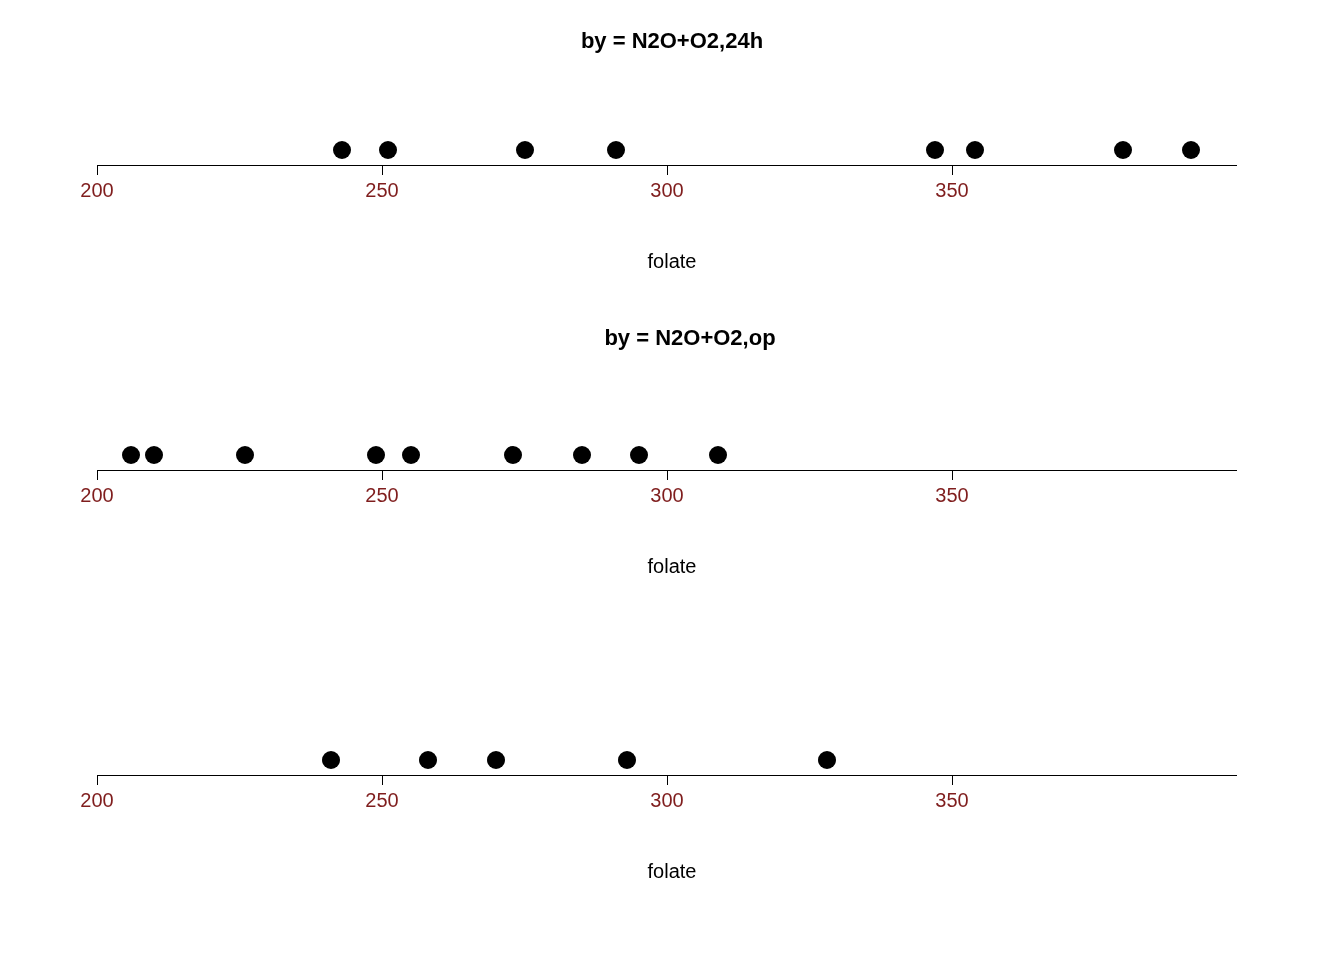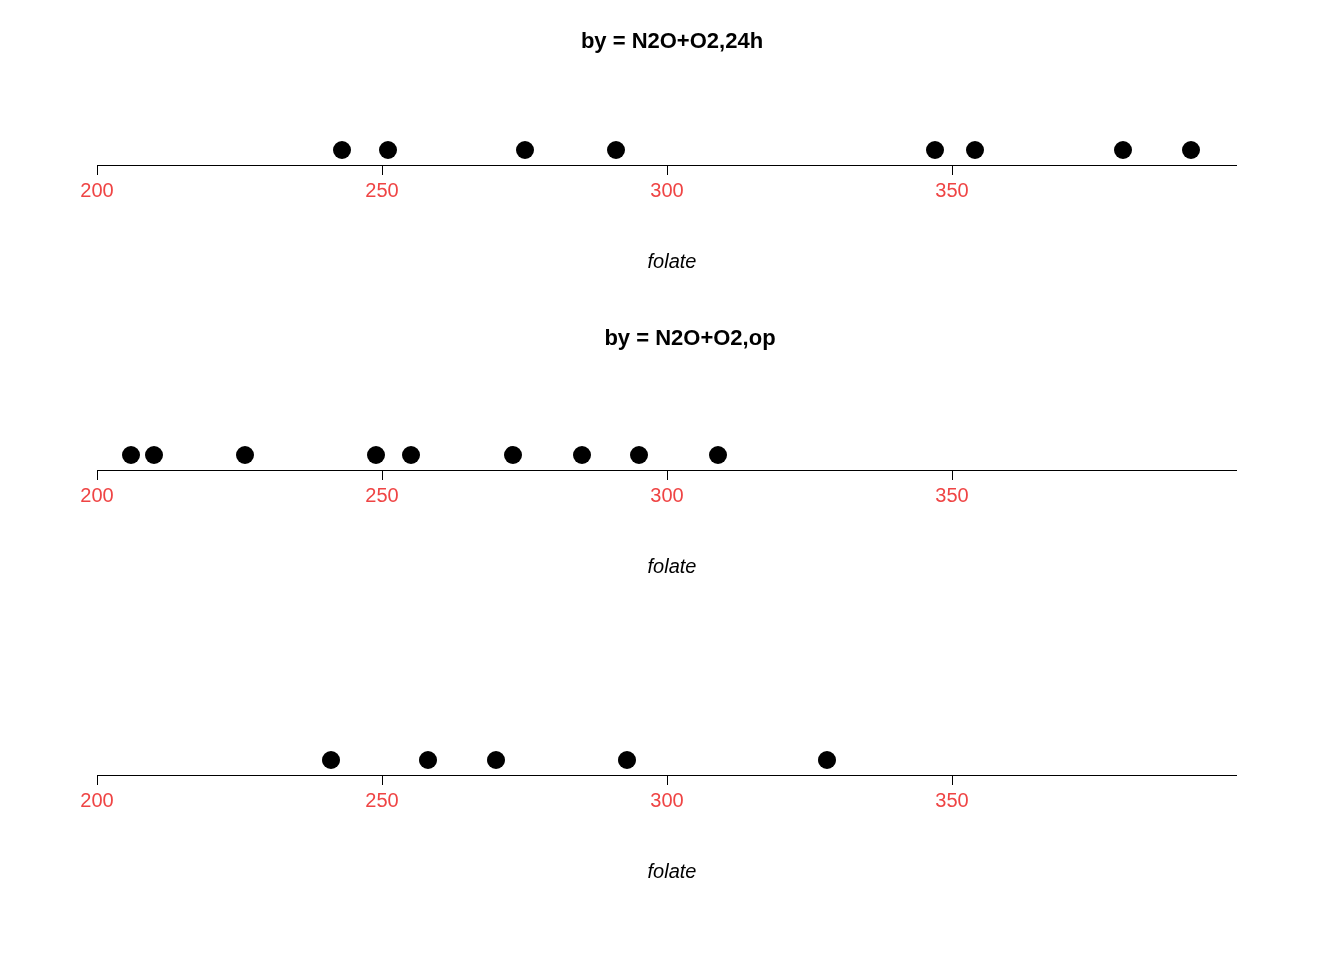--- a/index.html
+++ b/index.html
@@ -46,42 +46,41 @@
     position: absolute;
     top: 90px;
     width: 0;
     height: 10px;
     border-left: 1.5px solid #000;
   }
   .tick-label {
     position: absolute;
     top: 104px;
     font-size: 20px;
-    color: #ef4444;
+    color: #7f1d1d;
     transform: translateX(-50%);
     white-space: nowrap;
   }
   .point {
     position: absolute;
     
     top: 66px;
     width: 18px;
     height: 18px;
     background: #000;
     border-radius: 50%;
     transform: translateX(-50%);
   }
   .xlabel {
     position: absolute;
     left: 0;
     width: 1344px;
     text-align: center;
     font-size: 20px;
     color: #000;
-    font-style: italic;
   }
 </style>
 </head>
 <body>
 
 <div class="page">
 
   <div class="panel" id="panel-0" style="top: 20px; height: 290px;">
     <div class="panel-title" style="top: 0px; margin-top: 8px;">by = N2O+O2,24h</div>
     <div class="plot-area" id="plot-0" style="left: 97px; width: 1140px; top: 55px; height: 140px;">

